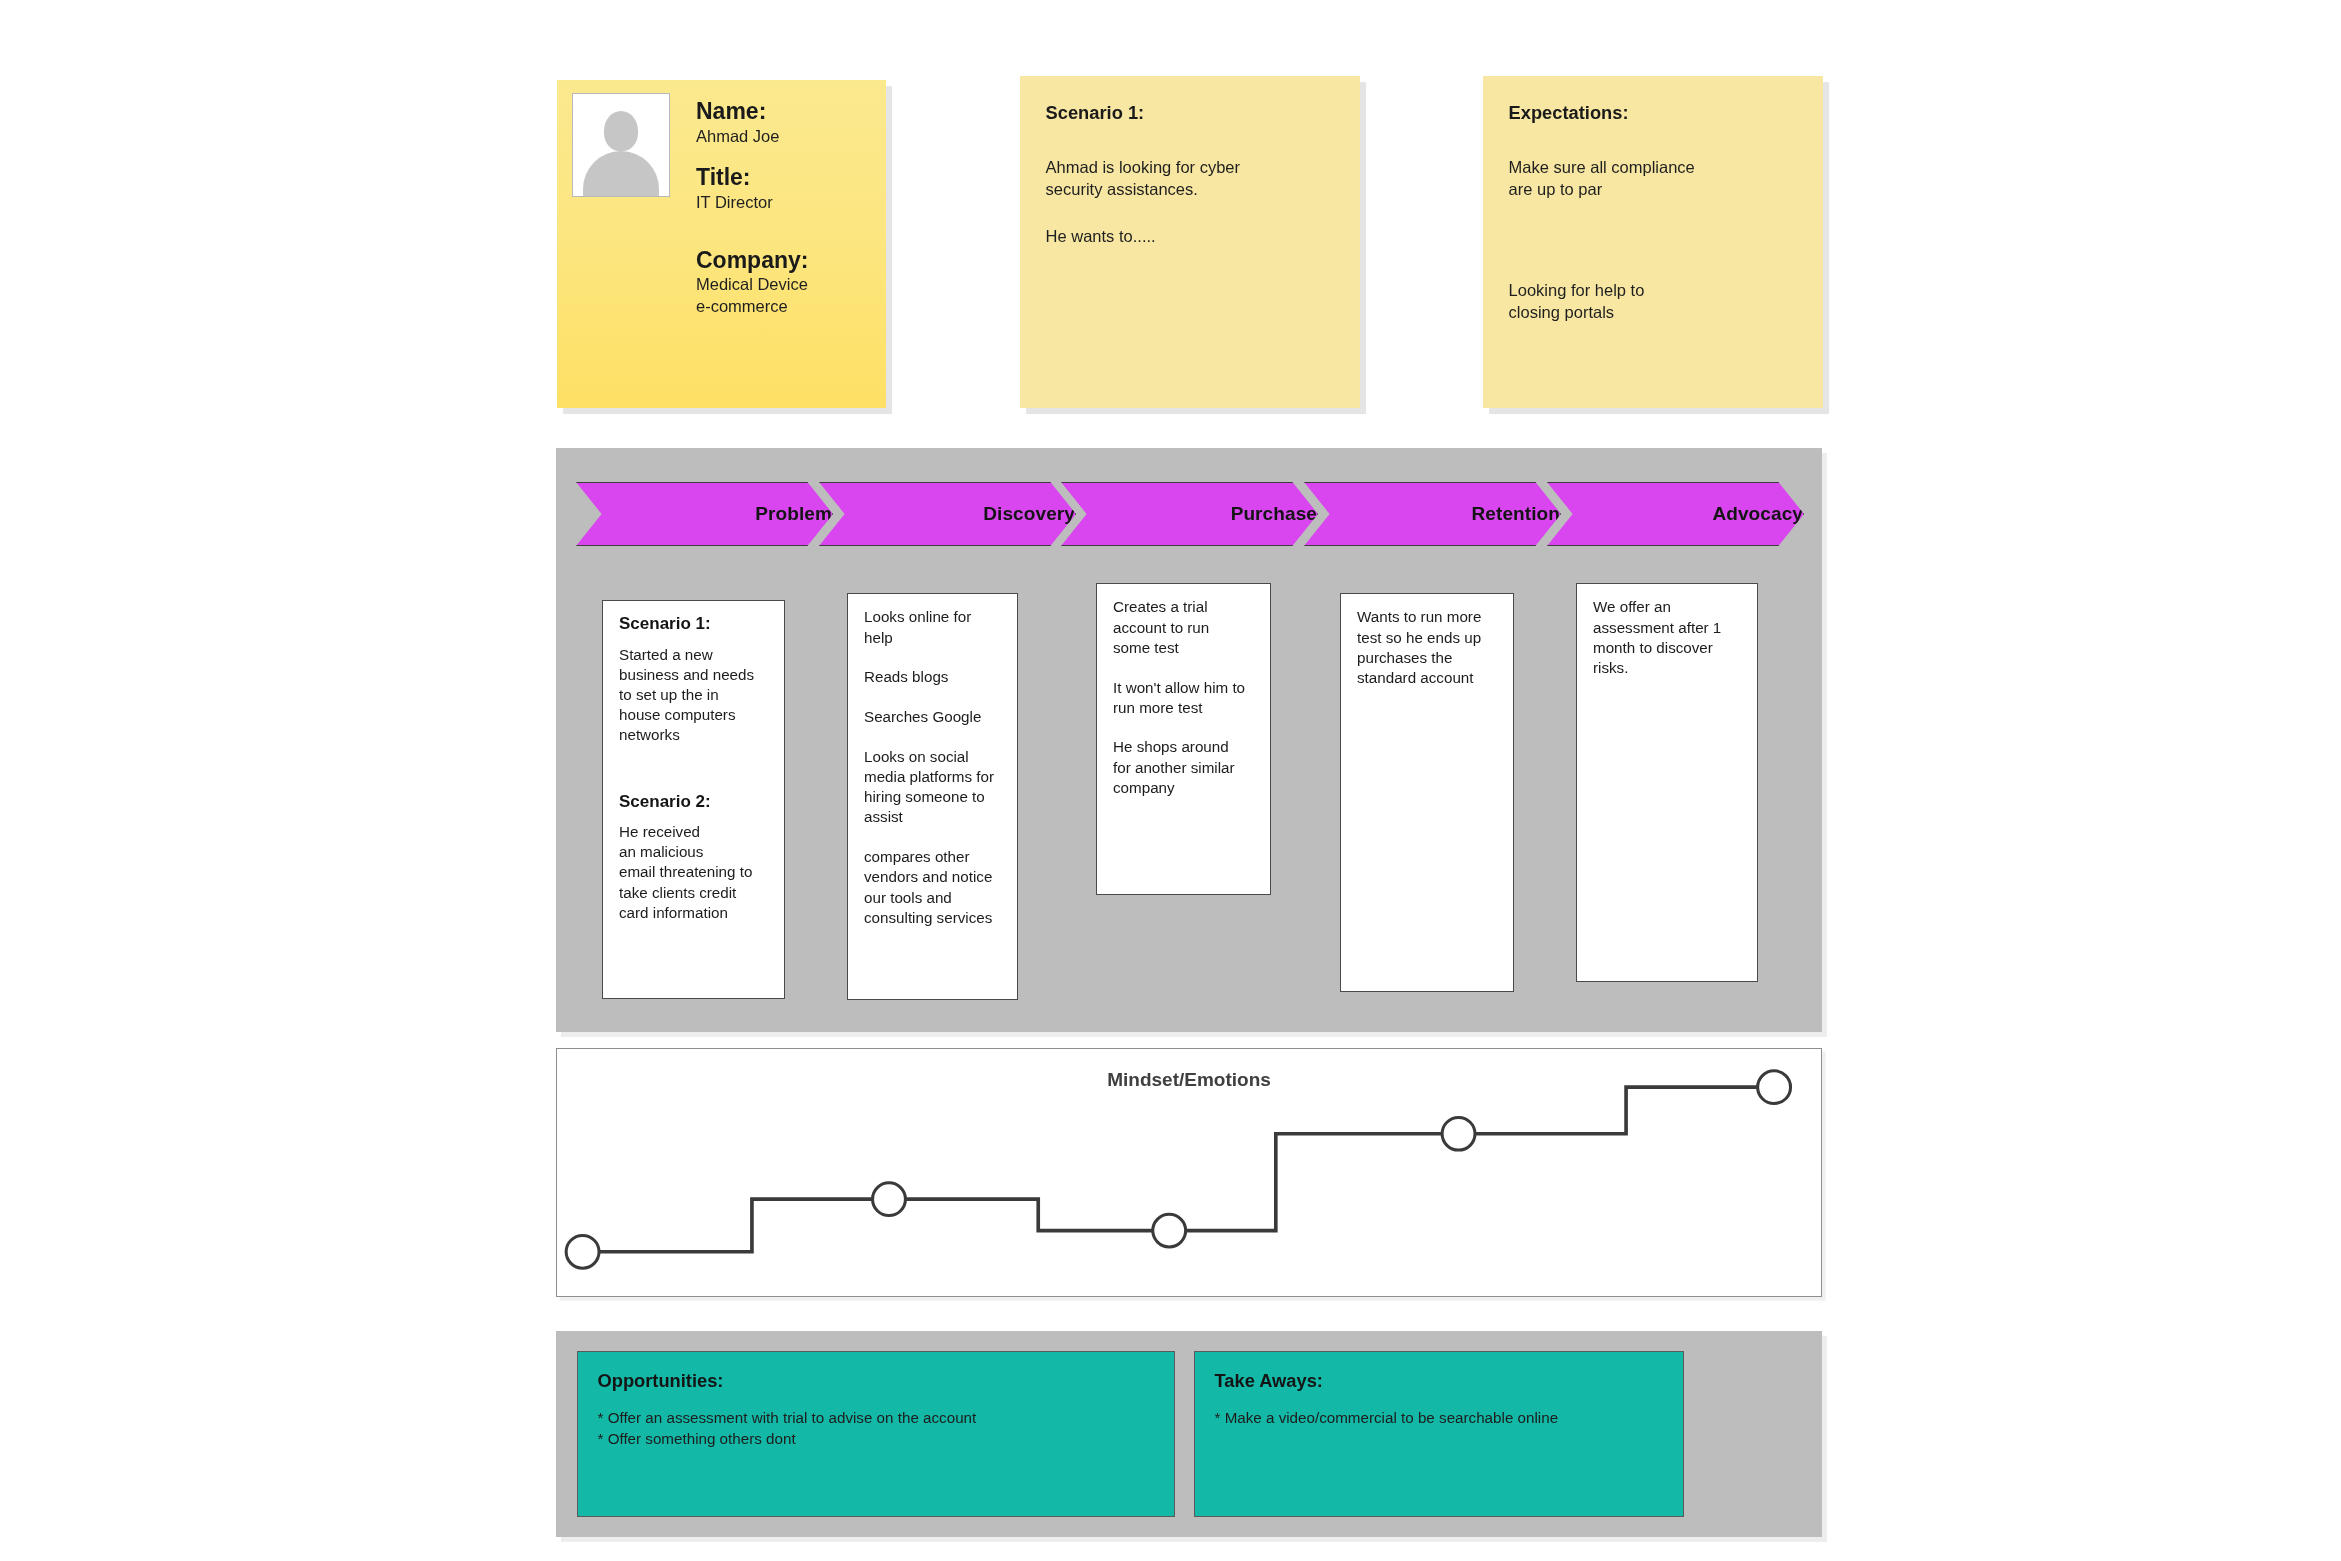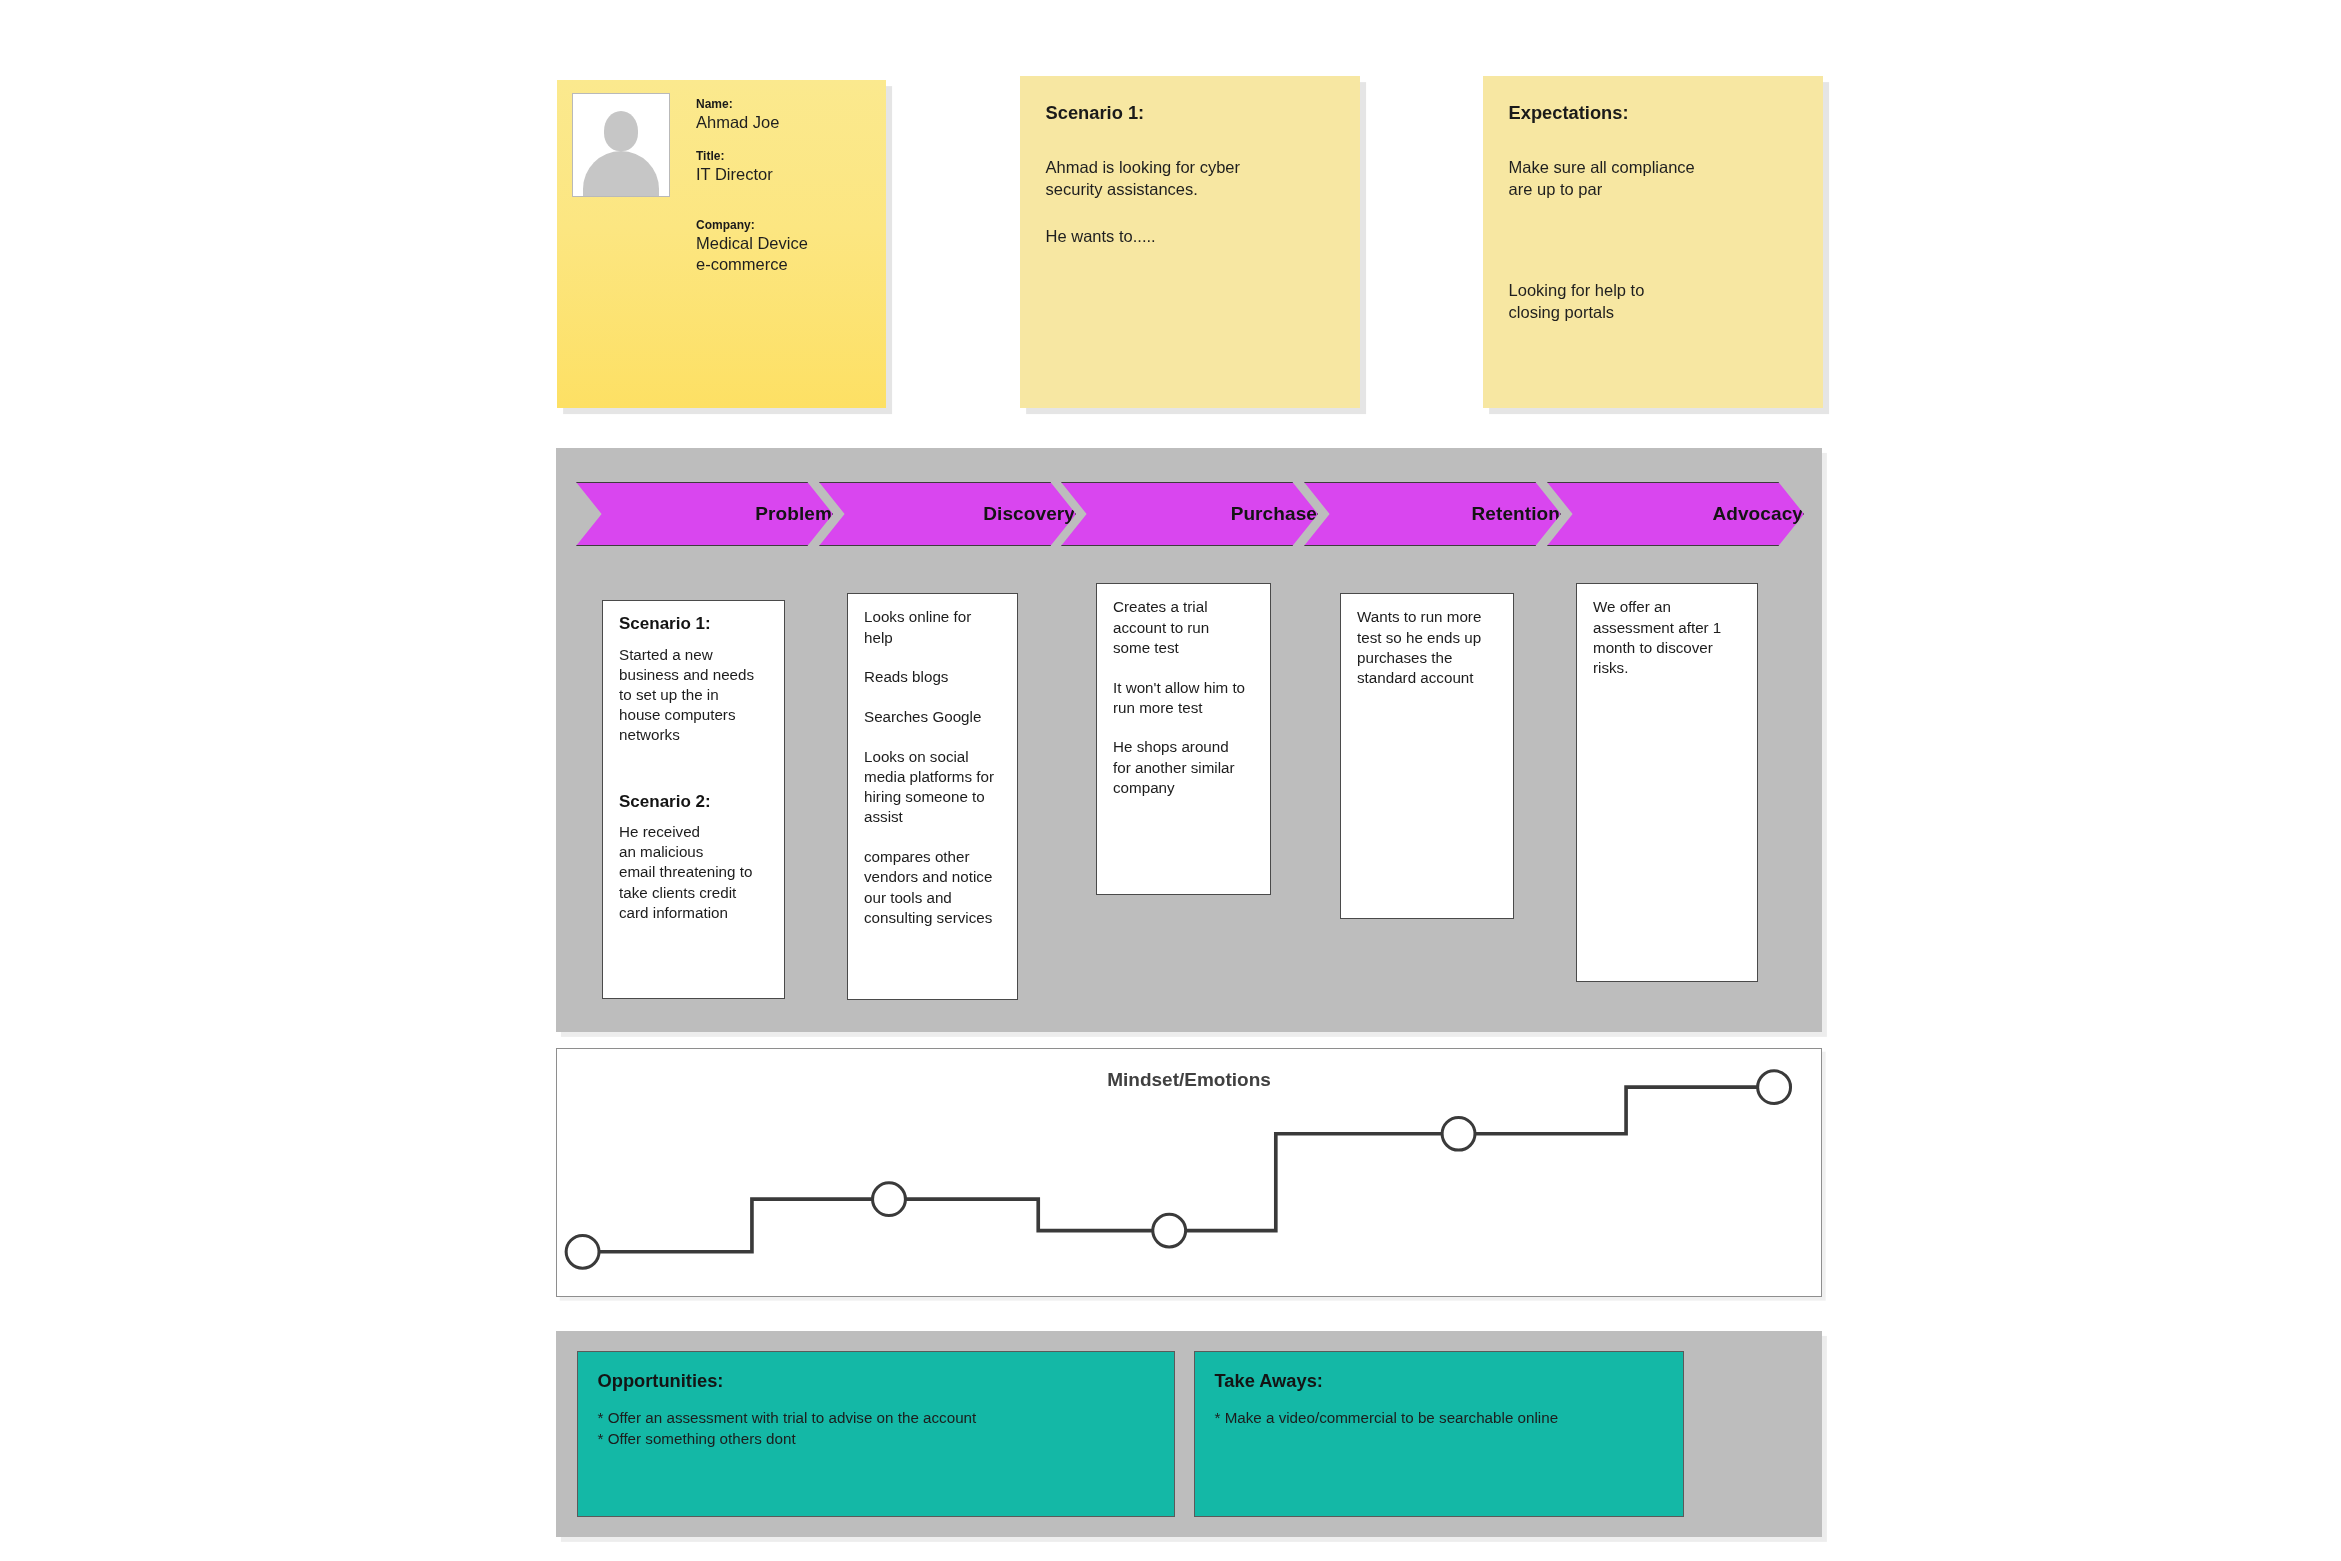--- a/index.html
+++ b/index.html
@@ -57,21 +57,21 @@
     background: #c6c6c6;
     border-radius: 38px 38px 0 0;
   }
 
   .persona-fields {
     position: absolute;
     left: 139px; top: 17px;
     width: 177px;
   }
   .field-label {
-    font-size: 12px;
+    font-size: 23px;
     font-weight: bold;
     color: #1a1a1a;
     line-height: 1.25;
   }
   .field-value {
     font-size: 16.5px;
     color: #1f1f1f;
     line-height: 1.28;
     margin-bottom: 16px;
   }
@@ -302,21 +302,21 @@
       <div class="card-p">Creates a trial
 account to run
 some test</div>
       <div class="card-p">It won't allow him to
 run more test</div>
       <div class="card-p">He shops around
 for another similar
 company</div>
     </div>
 
-    <div class="stage-card" style="left:784px; top:145px; width:174px; height:326px;">
+    <div class="stage-card" style="left:784px; top:145px; width:174px; height:399px;">
       <div class="card-p">Wants to run more
 test so he ends up
 purchases the
 standard account</div>
     </div>
 
     <div class="stage-card" style="left:1020px; top:135px; width:182px; height:399px;">
       <div class="card-p">We offer an
 assessment after 1
 month to discover

